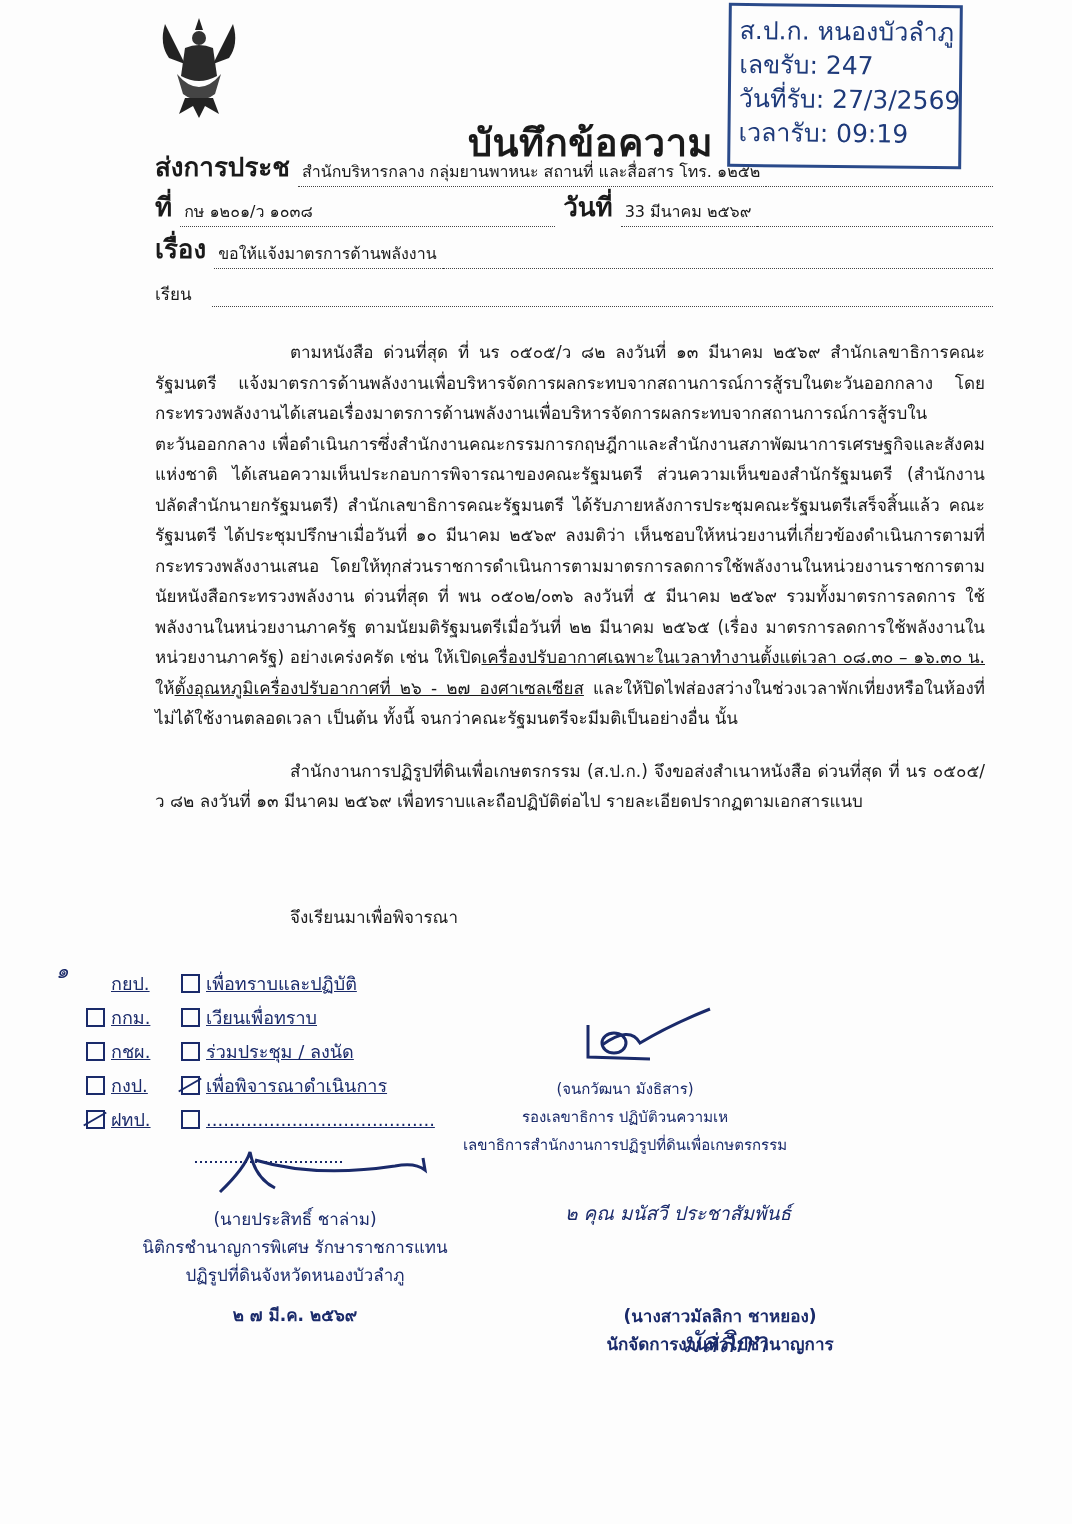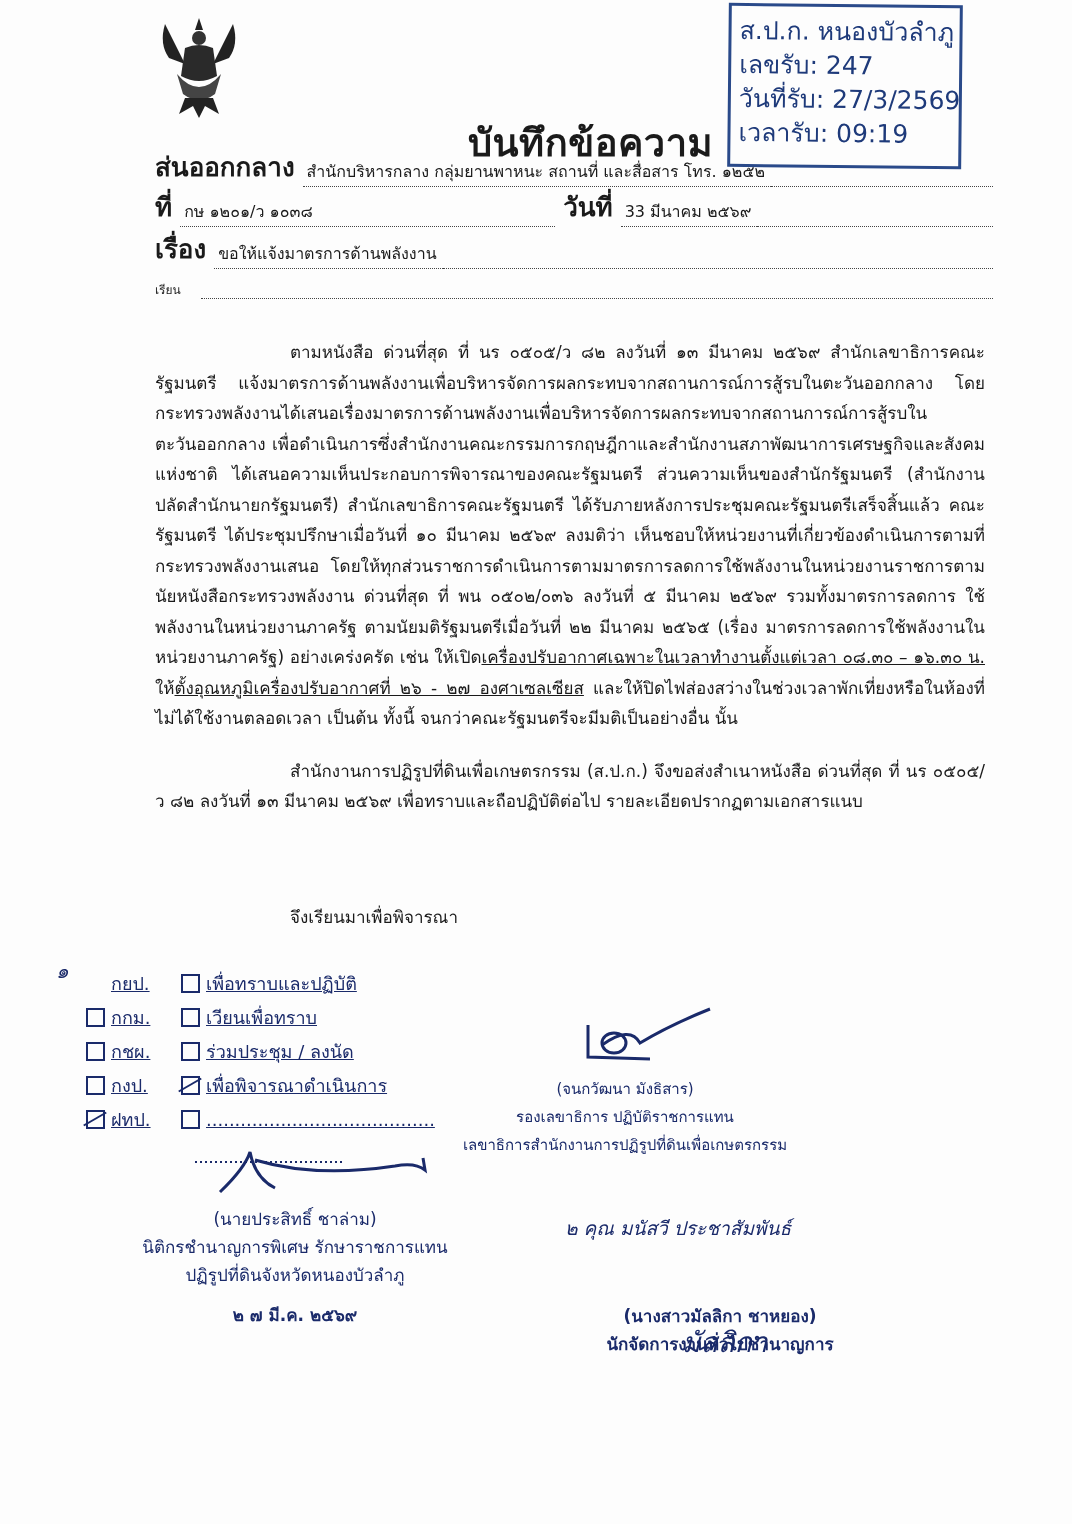--- a/index.html
+++ b/index.html
@@ -49,38 +49,38 @@
 <div class="abs title">บันทึกข้อความ</div>
 
 <div class="abs stamp">
   <div>ส.ป.ก. หนองบัวลำภู</div>
   <div>เลขรับ: 247</div>
   <div>วันที่รับ: 27/3/2569</div>
   <div>เวลารับ: 09:19</div>
 </div>
 
 <div class="hdr-row" style="top:146px; width:838px;">
-  <span class="hdr-label">ส่นออกกลาง</span>
+  <span class="hdr-label">ส่งการประช</span>
   <span class="hdr-val">สำนักบริหารกลาง  กลุ่มยานพาหนะ สถานที่ และสื่อสาร  โทร. ๑๒๕๒</span>
   <span class="dots"></span>
 </div>
 <div class="hdr-row" style="top:186px; width:838px;">
   <span class="hdr-label">ที่</span>
   <span class="hdr-val" style="width:365px;">กษ ๑๒๐๑/ว ๑๐๓๘</span>
   <span class="hdr-label" style="margin-left:8px;">วันที่</span>
   <span class="hdr-val">33  มีนาคม  ๒๕๖๙</span>
   <span class="dots"></span>
 </div>
 <div class="hdr-row" style="top:228px; width:838px;">
   <span class="hdr-label">เรื่อง</span>
   <span class="hdr-val">ขอให้แจ้งมาตรการด้านพลังงาน</span>
   <span class="dots"></span>
 </div>
 <div class="hdr-row" style="top:280px; width:838px;">
-  <span style="font-size:12px; margin-right:20px;font-family:Liberation Serif, serif;">เรียน</span>
+  <span style="font-size:17px; margin-right:20px;font-family:Liberation Serif, serif;">เรียน</span>
   <span class="dots"></span>
 </div>
 
 <div class="abs body-text">
   <p class="indent"><span>ตามหนังสือ ด่วนที่สุด ที่ นร ๐๕๐๕/ว ๘๒ ลงวันที่ ๑๓ มีนาคม ๒๕๖๙ สำนักเลขาธิการคณะรัฐมนตรี แจ้งมาตรการด้านพลังงานเพื่อบริหารจัดการผลกระทบจากสถานการณ์การสู้รบในตะวันออกกลาง โดยกระทรวงพลังงานได้เสนอเรื่องมาตรการด้านพลังงานเพื่อบริหารจัดการผลกระทบจากสถานการณ์การสู้รบในตะวันออกกลาง เพื่อดำเนินการซึ่งสำนักงานคณะกรรมการกฤษฎีกาและสำนักงานสภาพัฒนาการเศรษฐกิจและสังคมแห่งชาติ ได้เสนอความเห็นประกอบการพิจารณาของคณะรัฐมนตรี ส่วนความเห็นของสำนักรัฐมนตรี (สำนักงานปลัดสำนักนายกรัฐมนตรี) สำนักเลขาธิการคณะรัฐมนตรี ได้รับภายหลังการประชุมคณะรัฐมนตรีเสร็จสิ้นแล้ว คณะรัฐมนตรี ได้ประชุมปรึกษาเมื่อวันที่ ๑๐ มีนาคม ๒๕๖๙ ลงมติว่า เห็นชอบให้หน่วยงานที่เกี่ยวข้องดำเนินการตามที่กระทรวงพลังงานเสนอ โดยให้ทุกส่วนราชการดำเนินการตามมาตรการลดการใช้พลังงานในหน่วยงานราชการตามนัยหนังสือกระทรวงพลังงาน ด่วนที่สุด ที่ พน ๐๕๐๒/๐๓๖ ลงวันที่ ๕ มีนาคม ๒๕๖๙ รวมทั้งมาตรการลดการ ใช้พลังงานในหน่วยงานภาครัฐ ตามนัยมติรัฐมนตรีเมื่อวันที่ ๒๒ มีนาคม ๒๕๖๕ (เรื่อง มาตรการลดการใช้พลังงานในหน่วยงานภาครัฐ) อย่างเคร่งครัด เช่น ให้เปิด</span><span class="u">เครื่องปรับอากาศเฉพาะในเวลาทำงานตั้งแต่เวลา ๐๘.๓๐ – ๑๖.๓๐ น.</span><span> ให้</span><span class="u">ตั้งอุณหภูมิเครื่องปรับอากาศที่ ๒๖ - ๒๗ องศาเซลเซียส</span><span> และให้ปิดไฟส่องสว่างในช่วงเวลาพักเที่ยงหรือในห้องที่ไม่ได้ใช้งานตลอดเวลา เป็นต้น ทั้งนี้ จนกว่าคณะรัฐมนตรีจะมีมติเป็นอย่างอื่น  นั้น</span></p>
   <p class="indent" style="margin-top:22px;">สำนักงานการปฏิรูปที่ดินเพื่อเกษตรกรรม (ส.ป.ก.) จึงขอส่งสำเนาหนังสือ ด่วนที่สุด ที่ นร ๐๕๐๕/ว ๘๒ ลงวันที่ ๑๓ มีนาคม ๒๕๖๙ เพื่อทราบและถือปฏิบัติต่อไป รายละเอียดปรากฏตามเอกสารแนบ</p>
 </div>
 <div class="abs closing">จึงเรียนมาเพื่อพิจารณา</div>
 
 <div class="abs hand" style="left:56px; top:955px; font-size:20px;">๑</div>
@@ -119,37 +119,37 @@
 
 <div class="abs" style="left:580px; top:1005px;">
   <svg width="140" height="60" viewBox="0 0 140 60">
     <path d="M8 20 L8 52 L70 54" stroke="#1a2a6a" stroke-width="3" fill="none"></path>
     <ellipse cx="34" cy="38" rx="12" ry="10" stroke="#1a2a6a" stroke-width="3" fill="none"></ellipse>
     <path d="M22 40 Q50 20 60 38 Q90 20 130 4" stroke="#1a2a6a" stroke-width="3" fill="none"></path>
   </svg>
 </div>
 <div class="abs sigblock sig-right">
   <div>(จนกวัฒนา มังธิสาร)</div>
-  <div>รองเลขาธิการ ปฏิบัติราชการแทน</div>
+  <div>รองเลขาธิการ ปฏิบัติวนความเห</div>
   <div>เลขาธิการสำนักงานการปฏิรูปที่ดินเพื่อเกษตรกรรม</div>
 </div>
 
 <div class="abs" style="left:195px; top:1148px;">
   <svg width="240" height="50" viewBox="0 0 240 50">
     <line x1="0" y1="14" x2="150" y2="14" stroke="#1a2a6a" stroke-width="2" stroke-dasharray="2 3"></line>
     <path d="M25 44 Q50 20 55 4 Q60 30 80 40" stroke="#1a2a6a" stroke-width="3" fill="none"></path>
     <path d="M60 12 Q120 30 200 18 Q220 14 230 22 L228 10" stroke="#1a2a6a" stroke-width="3" fill="none"></path>
   </svg>
 </div>
 <div class="abs sigblock sig-left">
   <div>(นายประสิทธิ์  ชาล่าม)</div>
   <div>นิติกรชำนาญการพิเศษ รักษาราชการแทน</div>
   <div>ปฏิรูปที่ดินจังหวัดหนองบัวลำภู</div>
   <div style="font-weight:bold; margin-top:12px;">๒ ๗ มี.ค. ๒๕๖๙</div>
 </div>
 
-<div class="abs hand" style="left:565px; top:1198px; font-size:19px;margin-top:15px;">๒ คุณ มนัสวี ประชาสัมพันธ์</div>
+<div class="abs hand" style="left:565px; top:1198px; font-size:19px;">๒ คุณ มนัสวี ประชาสัมพันธ์</div>
 <div class="abs hand" style="left:682px; top:1312px; font-size:28px;margin-top:8px;">มัลลิกา</div>
 
 <div class="abs sigblock sig-mid">
   <div>(นางสาวมัลลิกา  ชาหยอง)</div>
   <div>นักจัดการงานทั่วไปชำนาญการ</div>
 </div>
 
 </body></html>

